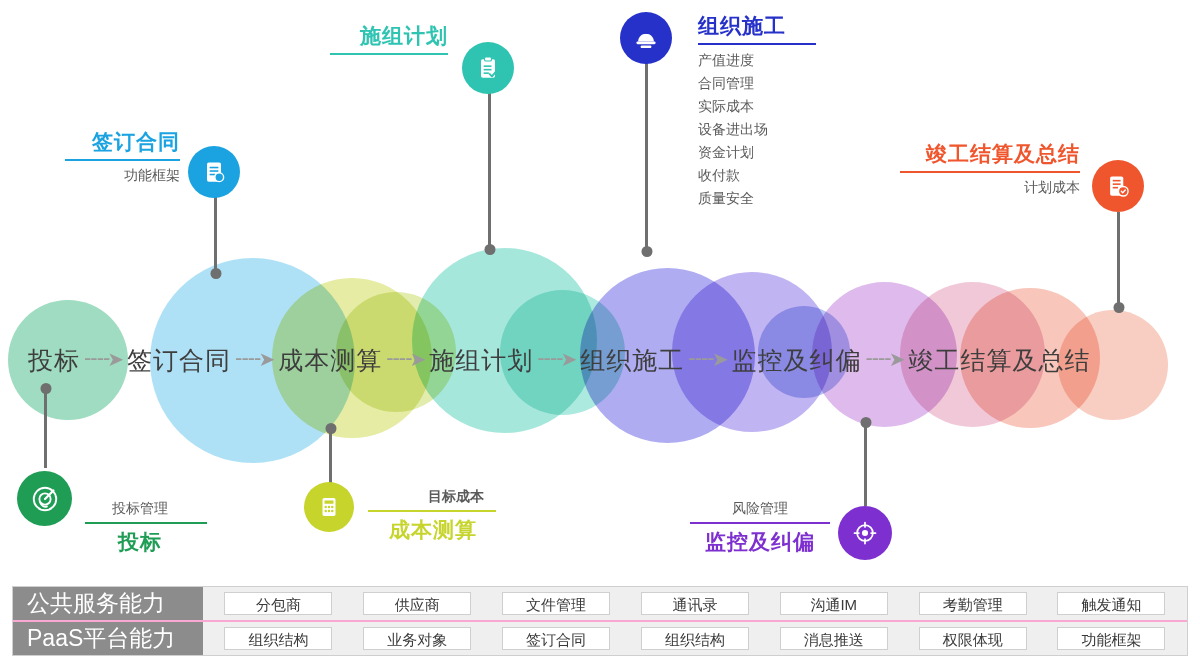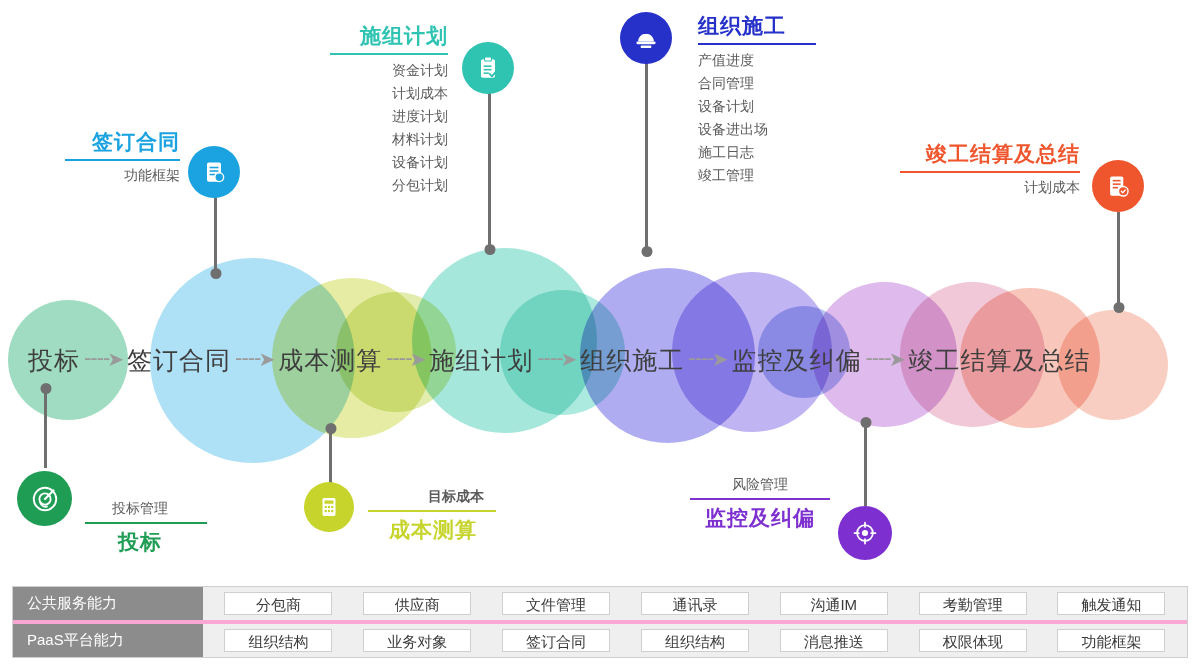--- a/index.html
+++ b/index.html
@@ -121,26 +121,26 @@
     top: 586px;
     width: 1176px;
     border: 1px solid #cfcfcf;
     box-sizing: border-box;
   }
   .cap-row {
     display: flex;
     align-items: stretch;
     height: 33px;
   }
-  .cap-row + .cap-row { border-top: 4px solid #f9a8d4; }
+  .cap-row + .cap-row { border-top: 2px solid #f9a8d4; }
   .cap-head {
     width: 190px;
     background: #8c8c8c;
     color: #ffffff;
-    font-size: 15px;
+    font-size: 23px;
     display: flex;
     align-items: center;
     padding-left: 14px;
     box-sizing: border-box;
     flex: none;
   }
   .cap-cells {
     flex: 1;
     display: flex;
     align-items: center;
@@ -303,40 +303,33 @@
 
   <div class="callout" style="left:65px; top:128px; text-align:right; width:115px;">
     <div class="title" style="color:#1aa3e0;">签订合同</div>
     <div class="rule" style="background:#1aa3e0;"></div>
     <div class="sub">功能框架</div>
   </div>
 
   <div class="callout" style="left:330px; top:22px; text-align:right; width:118px;">
     <div class="title" style="color:#2fc4b2;">施组计划</div>
     <div class="rule" style="background:#2fc4b2;"></div>
-    <div class="sub sub-list">
-      <div>资金计划</div>
-      <div>计划成本</div>
-      <div>进度计划</div>
-      <div>材料计划</div>
-      <div>设备计划</div>
-      <div>分包计划</div>
-    </div>
   </div>
 
   <div class="callout" style="left:698px; top:12px; text-align:left; width:150px;">
     <div class="title" style="color:#2531c9;">组织施工</div>
     <div class="rule" style="background:#2531c9; width:118px;"></div>
     <div class="sub sub-list">
       <div>产值进度</div>
       <div>合同管理</div>
-      <div>设备计划</div>
+      <div>实际成本</div>
       <div>设备进出场</div>
-      <div>施工日志</div>
-      <div>竣工管理</div>
+      <div>资金计划</div>
+      <div>收付款</div>
+      <div>质量安全</div>
     </div>
   </div>
 
   <div class="callout" style="left:900px; top:140px; text-align:right; width:180px;">
     <div class="title" style="color:#f0562d;">竣工结算及总结</div>
     <div class="rule" style="background:#f0562d;"></div>
     <div class="sub">计划成本</div>
   </div>
 
   <div class="callout" style="left:85px; top:498px; text-align:left; width:130px;">
@@ -344,21 +337,21 @@
     <div class="rule" style="background:#1f9d55; width:122px;"></div>
     <div class="title" style="color:#1f9d55; text-align:center; width:110px;">投标</div>
   </div>
 
   <div class="callout" style="left:368px; top:486px; text-align:left; width:150px;">
     <div class="sub" style="text-align:right; width:116px;font-weight:bold;">目标成本</div>
     <div class="rule" style="background:#c6d42b; width:128px;"></div>
     <div class="title" style="color:#c6d42b; text-align:center; width:130px;">成本测算</div>
   </div>
 
-  <div class="callout" style="left:690px; top:474px; text-align:right; width:140px;">
+  <div class="callout" style="left:690px; top:498px; text-align:right; width:140px;">
     <div class="sub" style="text-align:center;">风险管理</div>
     <div class="rule" style="background:#7d2fd0;"></div>
     <div class="title" style="color:#7d2fd0; text-align:center;">监控及纠偏</div>
   </div>
 
   <div class="cap-table">
     <div class="cap-row">
       <div class="cap-head">公共服务能力</div>
       <div class="cap-cells">
         <div class="cap-cell">分包商</div>

